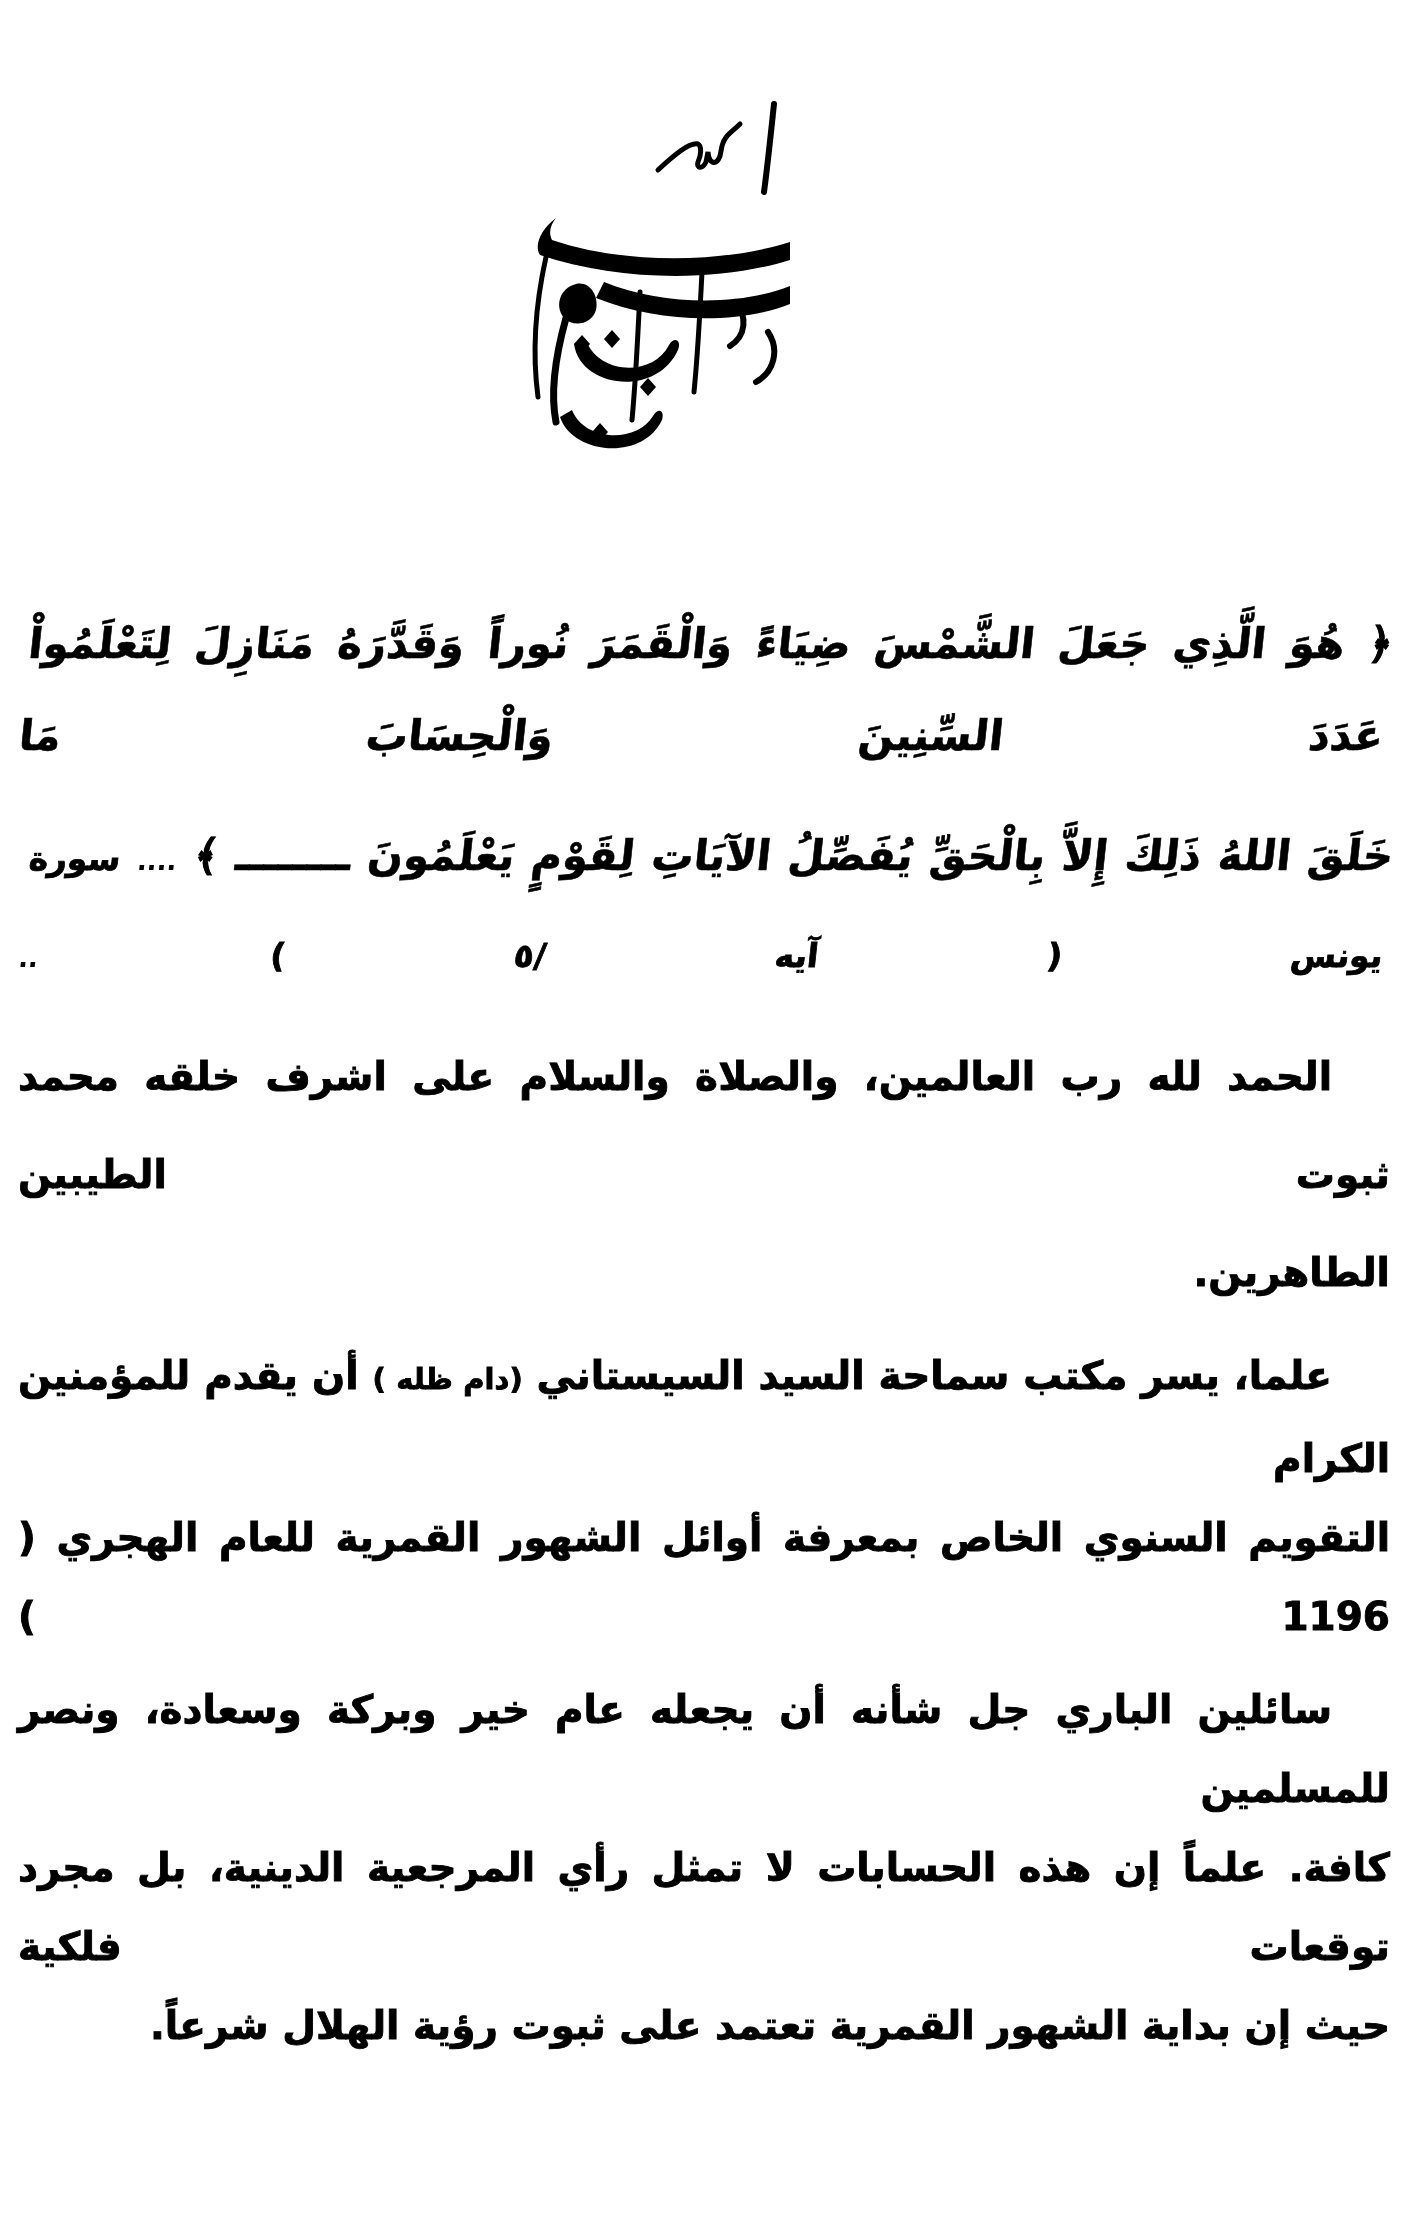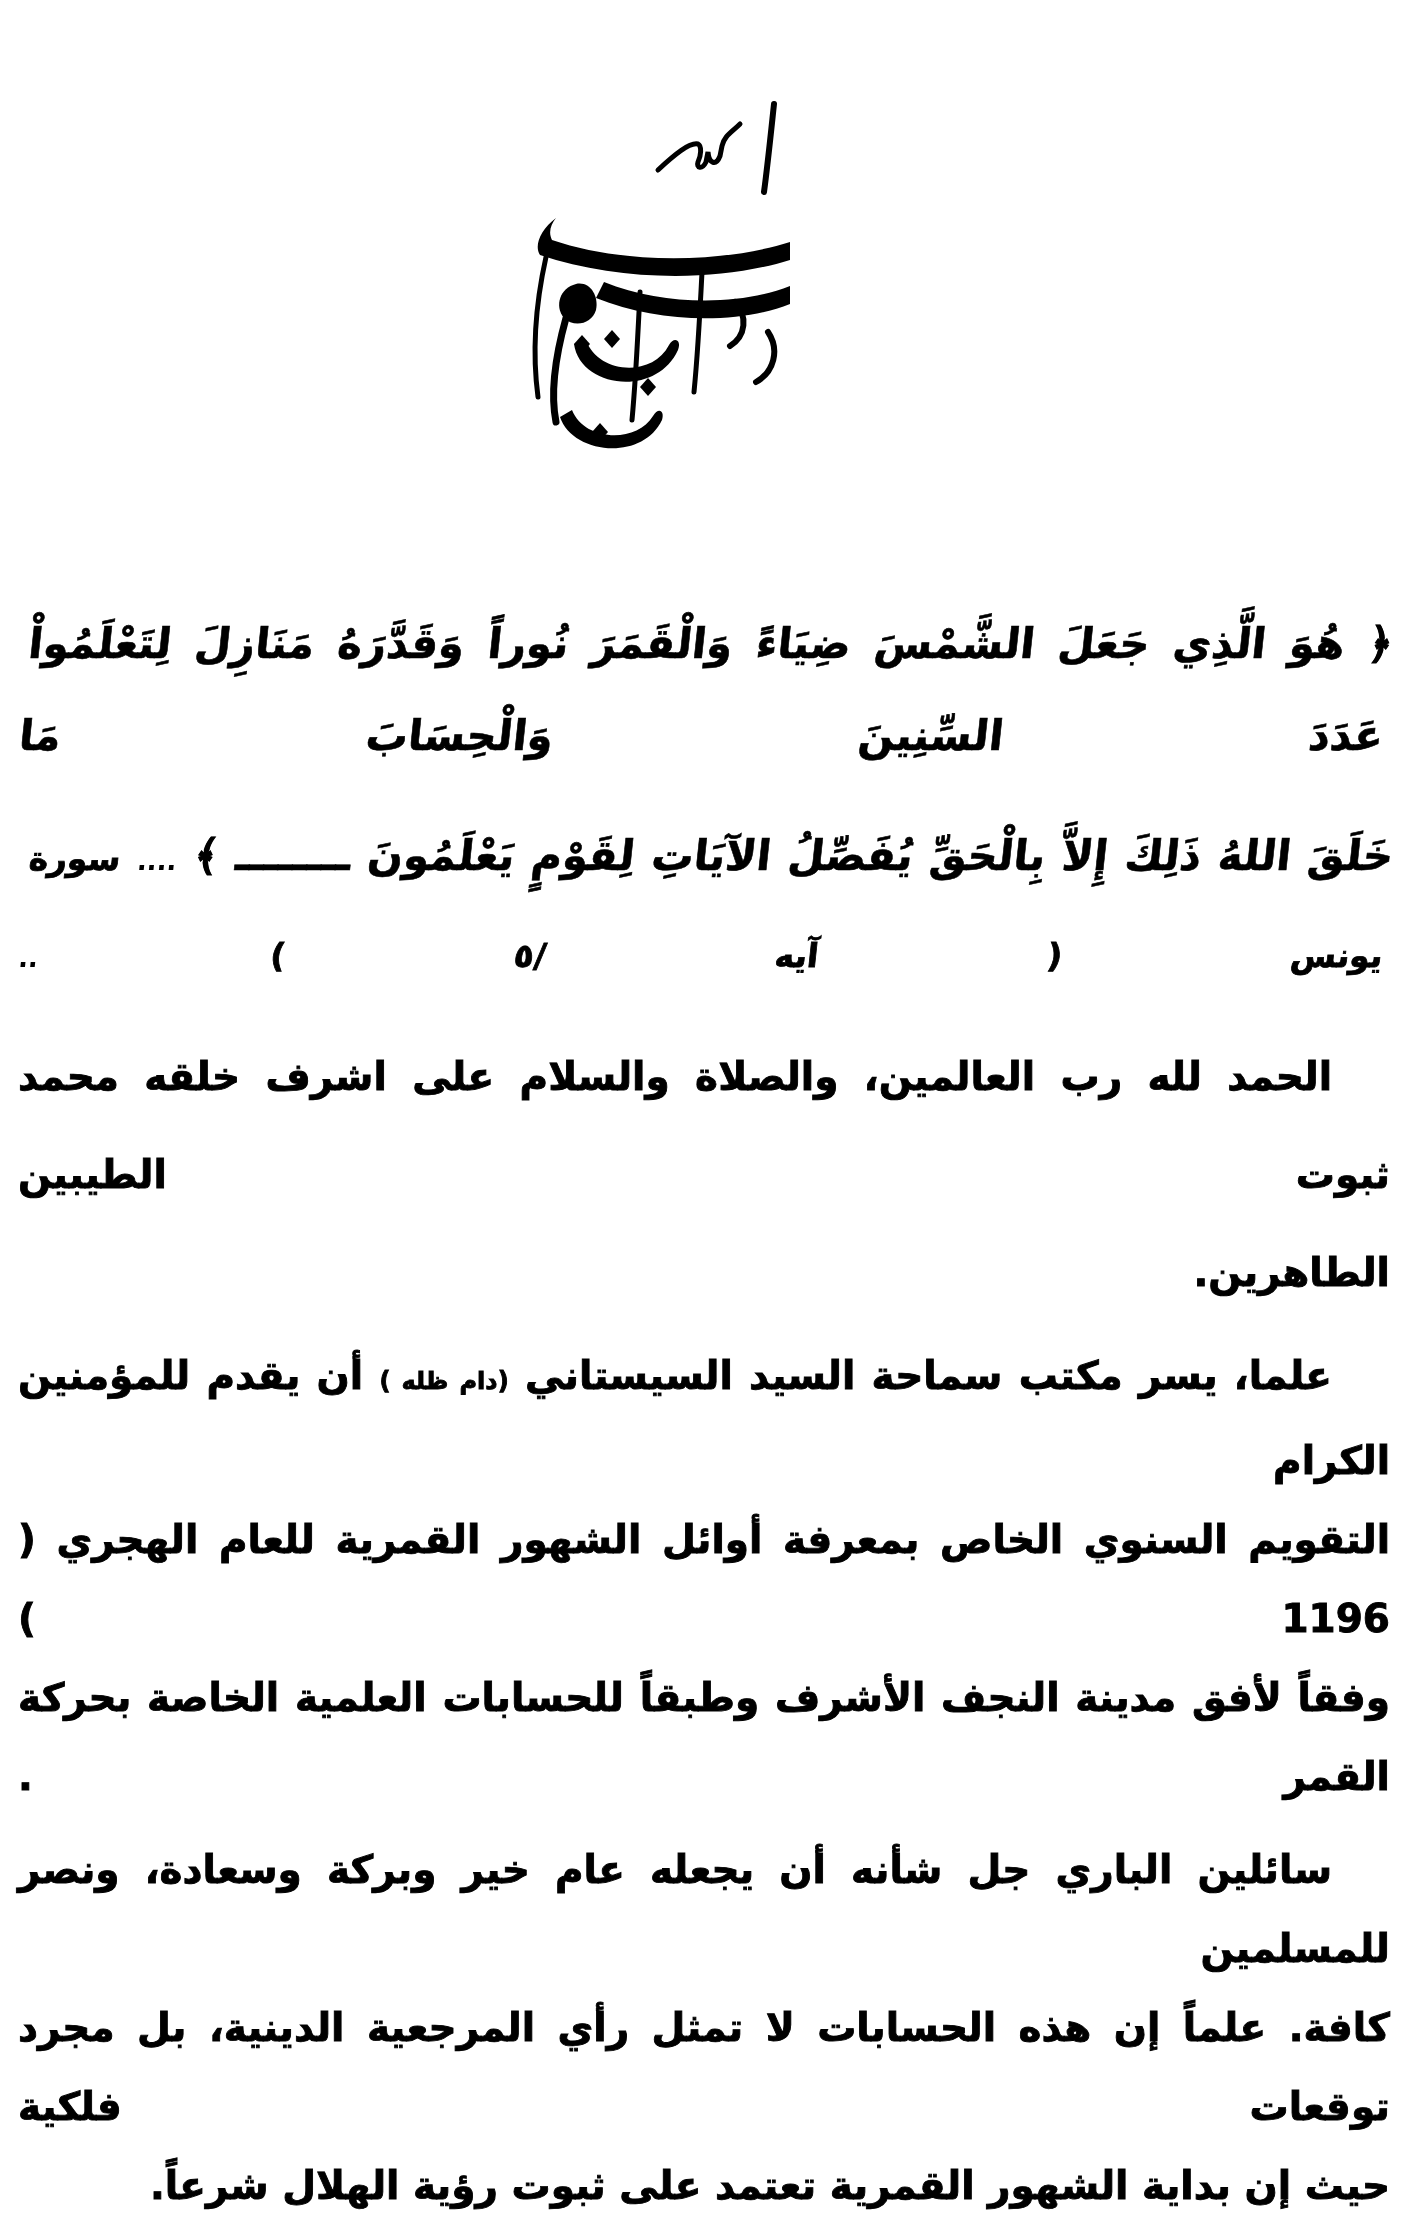--- a/index.html
+++ b/index.html
@@ -46,21 +46,21 @@
     margin-top:24px;
     font-weight:bold;
     font-size:39px;
     -webkit-text-stroke:0.9px currentColor;
   }
   .para { margin:0 0 14px 0; }
   .line { line-height:79px; text-align:right; white-space:normal; }
   .para-praise .line { line-height:98px; }
   .fill { text-align:justify; text-align-last:justify; }
   .ind  { text-indent:58px; }
-  .honor { font-size:24px; }
+  .honor { font-size:29px; }
 </style>
 </head>
 <body>
 
 <div class="page">
 
   <div class="bismillah-wrap" role="img" aria-label="بسم الله الرحمن الرحيم">
     <svg viewBox="0 0 430 380" xmlns="http://www.w3.org/2000/svg">
       <g fill="#000" stroke="none">
 
@@ -120,21 +120,20 @@
       <div class="line">الطاهرين.</div>
     </div>
 
     <div class="para">
       <div class="line fill ind">
         <span>علما، يسر مكتب سماحة السيد السيستاني </span>
         <span class="honor">(دام ظله )</span>
         <span> أن يقدم للمؤمنين الكرام</span>
       </div>
       <div class="line fill">التقويم السنوي الخاص بمعرفة أوائل الشهور القمرية للعام الهجري ( 1196 )</div>
-      <div class="line fill">وفقاً لأفق مدينة النجف الأشرف وطبقاً للحسابات العلمية الخاصة بحركة القمر .</div>
     </div>
 
     <div class="para">
       <div class="line fill ind">سائلين الباري جل شأنه أن يجعله عام خير وبركة وسعادة، ونصر للمسلمين</div>
       <div class="line fill">كافة. علماً إن هذه الحسابات لا تمثل رأي المرجعية الدينية، بل مجرد توقعات فلكية</div>
       <div class="line">حيث إن بداية الشهور القمرية تعتمد على ثبوت رؤية الهلال شرعاً.</div>
     </div>
 
   </div>
 </div>

